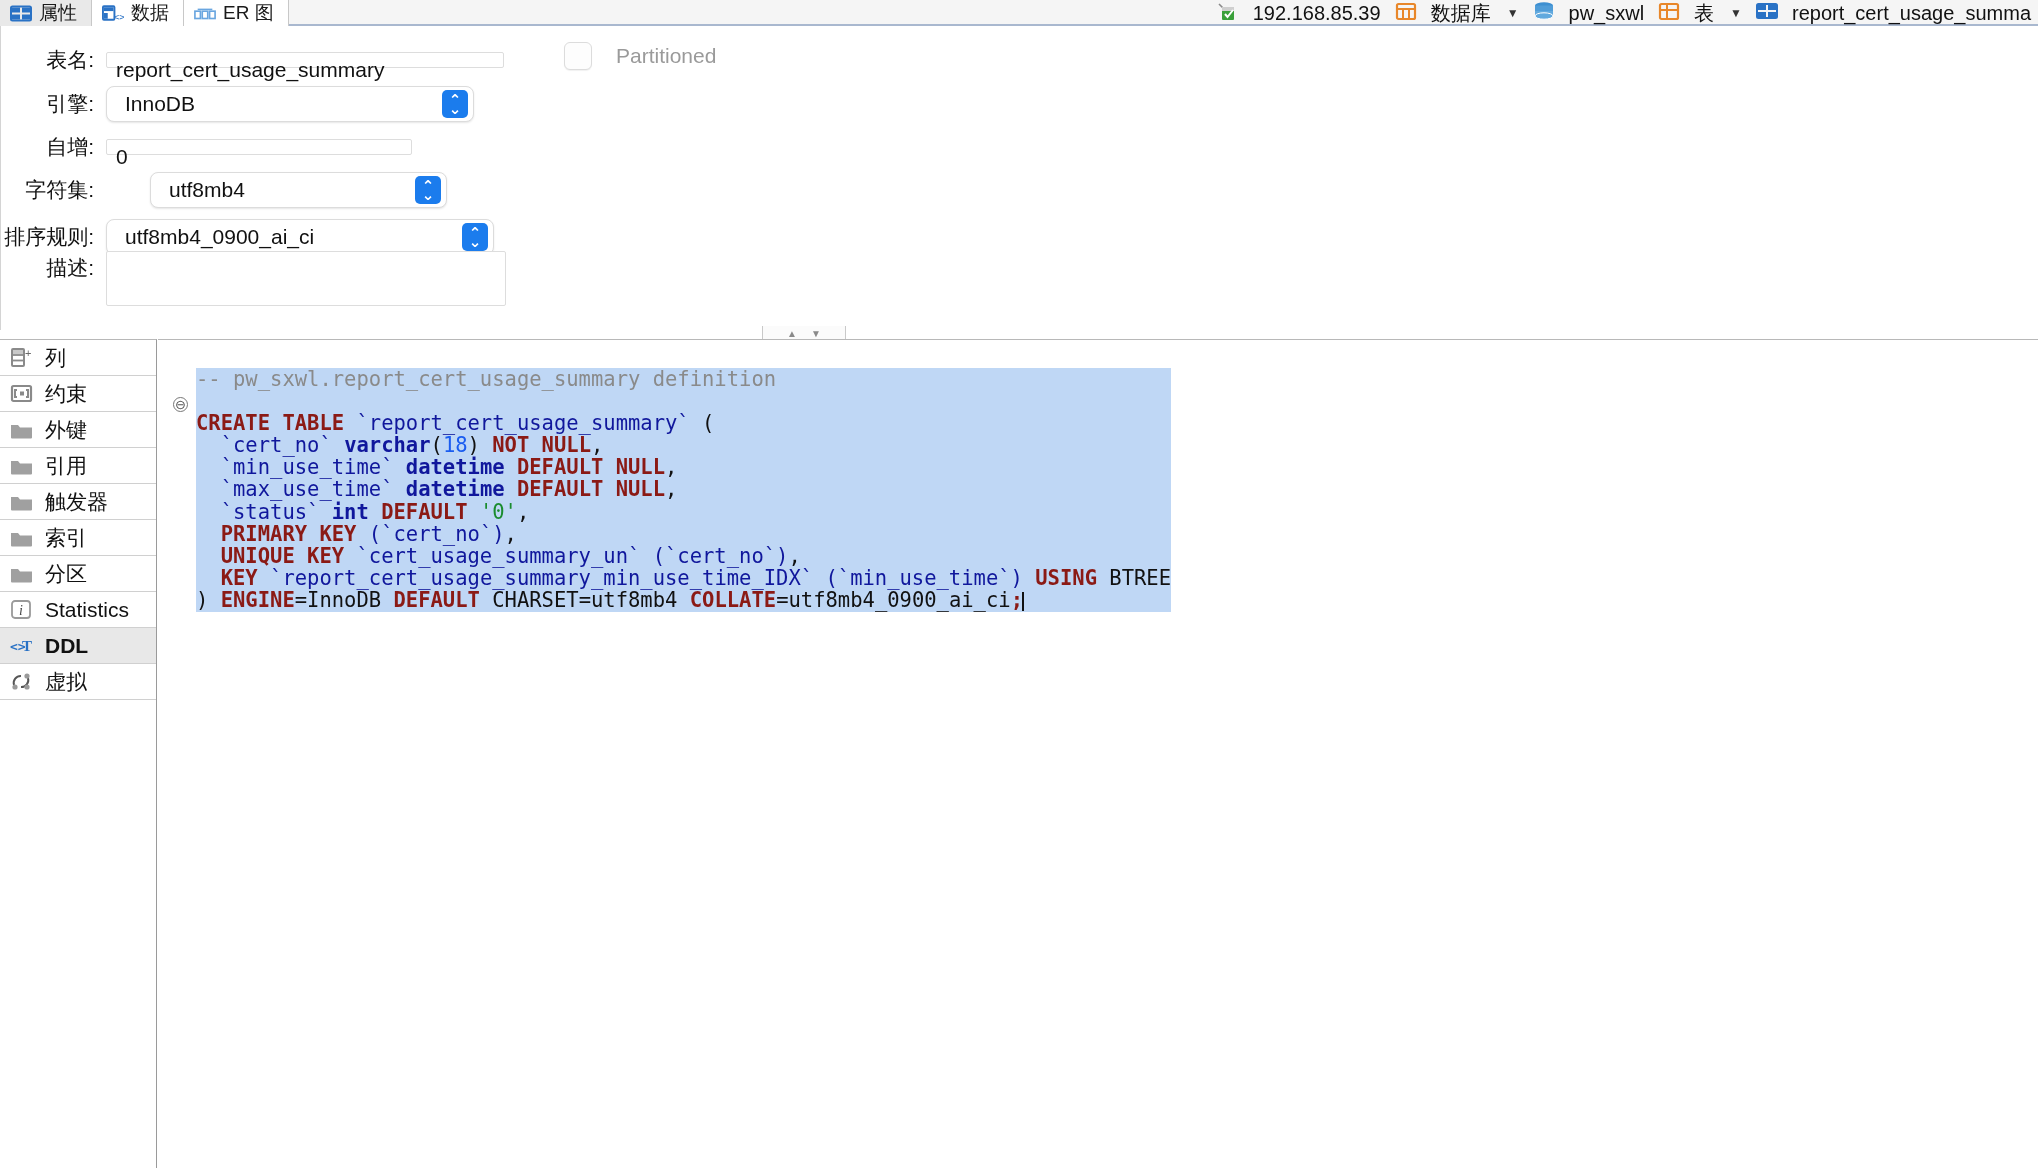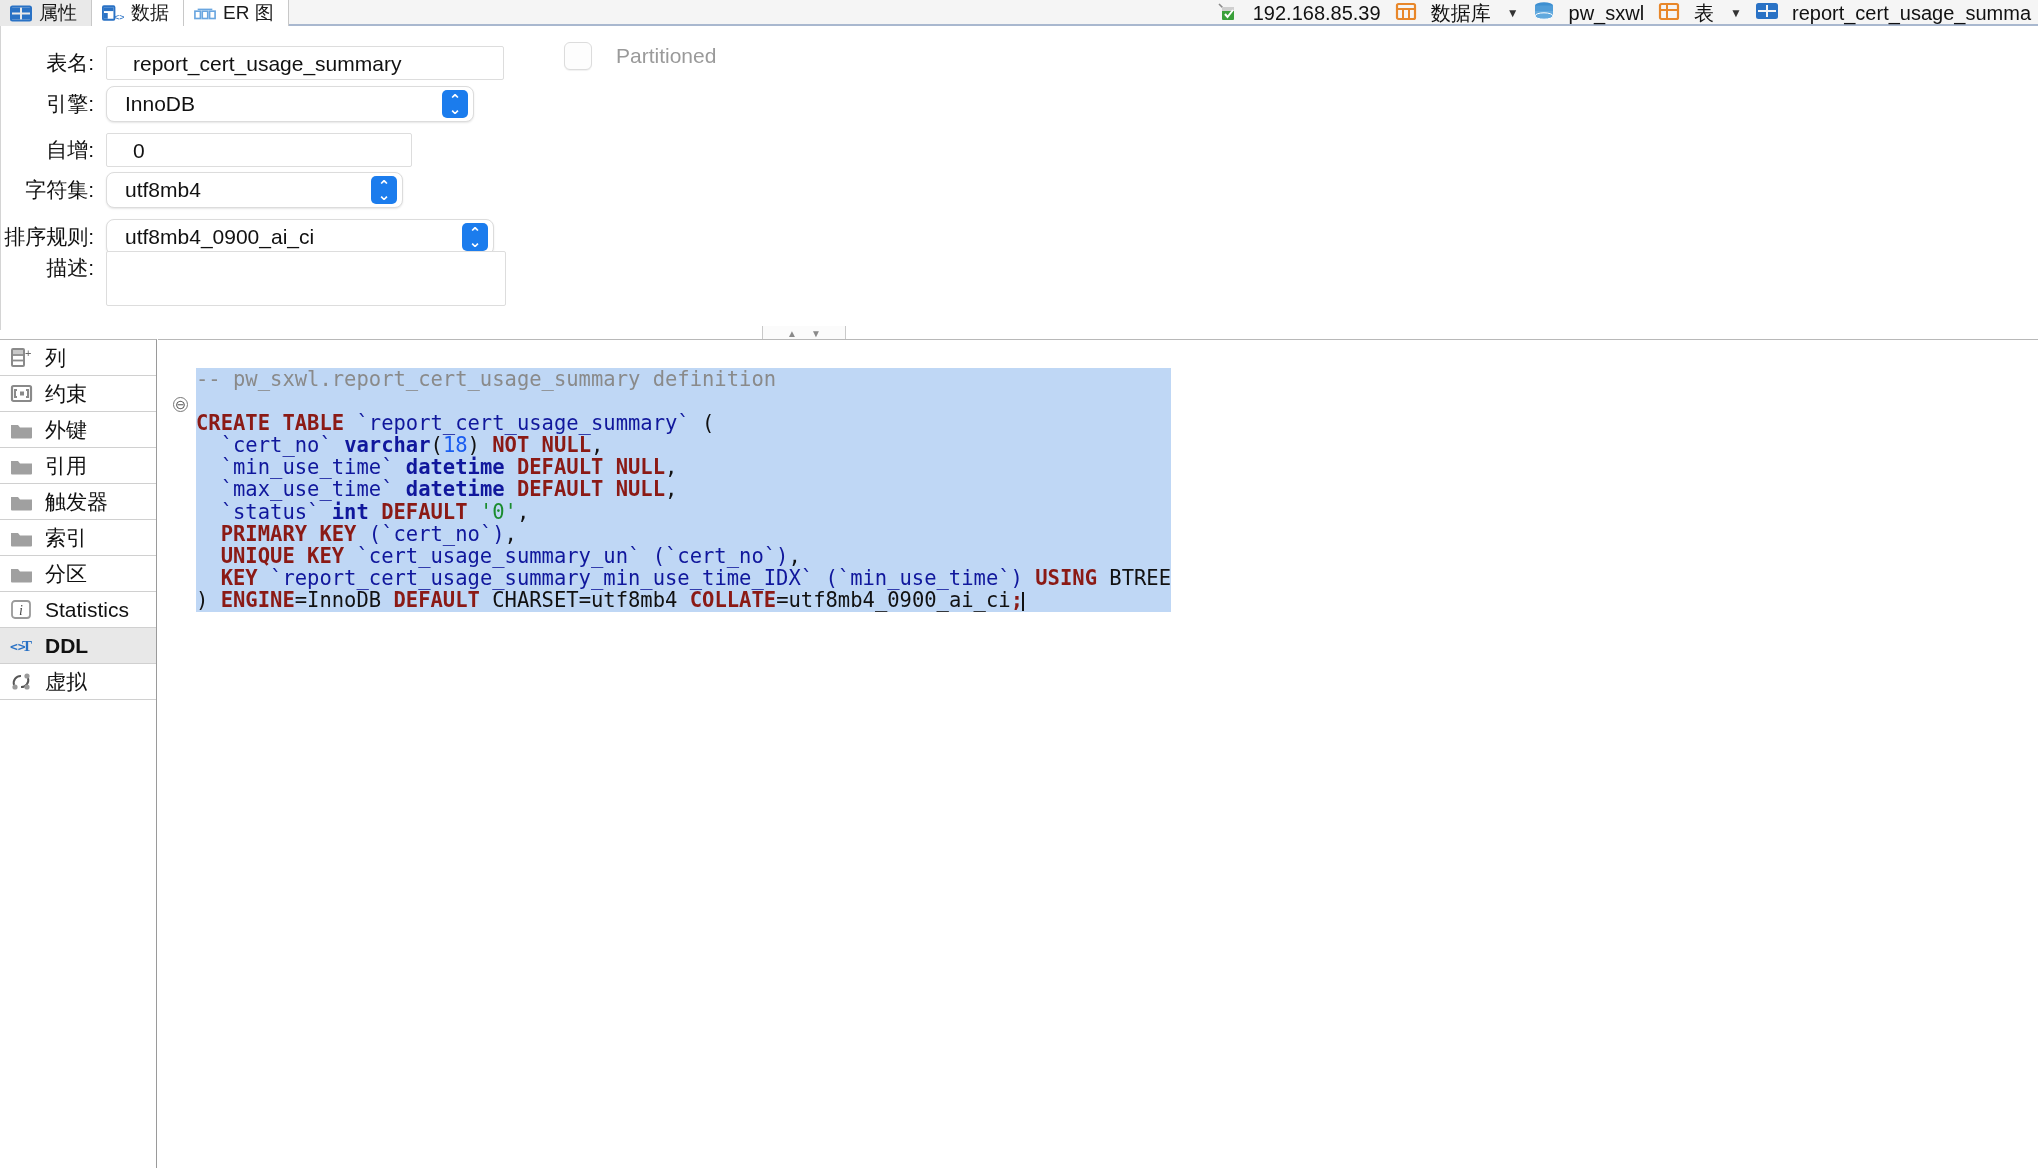--- a/index.html
+++ b/index.html
@@ -53,25 +53,25 @@
     box-sizing:border-box;
   }
   .frow{position:absolute;display:flex;align-items:center;border-radius:14px;}
   .flabel{
     width:105px;text-align:right;
     font-size:21px;color:#111;
     padding-right:12px;
     box-sizing:border-box;
   }
   .ftext{
-    height:34px;line-height:34px;
+    height:16px;line-height:34px;
     border:1px solid #dddddd;
     background:#ffffff;
     font-size:21px;color:#111;
-    padding:0 26px;
+    padding:0 9px;
     box-sizing:border-box;
     border-radius:2px;
   }
   .fselect{
     height:36px;
     border:1px solid #dcdcdc;
     border-radius:8px;
     background:#ffffff;
     box-shadow:0 1px 2px rgba(0,0,0,.10);
     font-size:21px;color:#111;
@@ -311,21 +311,21 @@
           <span>⌄</span>
         </span>
     </div>
   </div>
 
   <div class="frow" style="left:0;top:107px;">
     <div class="flabel">自增:</div>
     <div class="ftext" style="width:306px;">0</div>
   </div>
 
-  <div class="frow" style="left:0;top:146px;">
+  <div class="frow" style="left:0;top:146px;gap:44px;">
     <div class="flabel">字符集:</div>
     <div class="fselect" style="width:297px;">
       <span>utf8mb4</span>
       <span class="stepper">
           <span>⌃</span>
           <span>⌄</span>
         </span>
     </div>
   </div>
 

